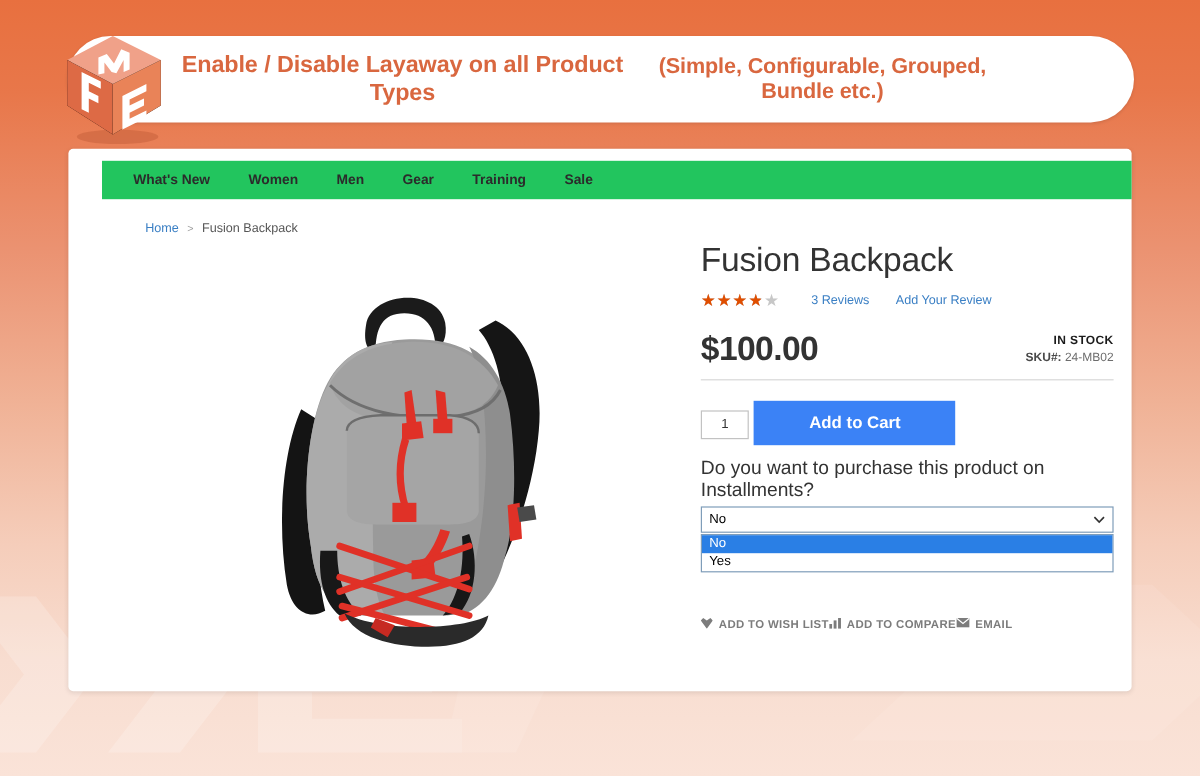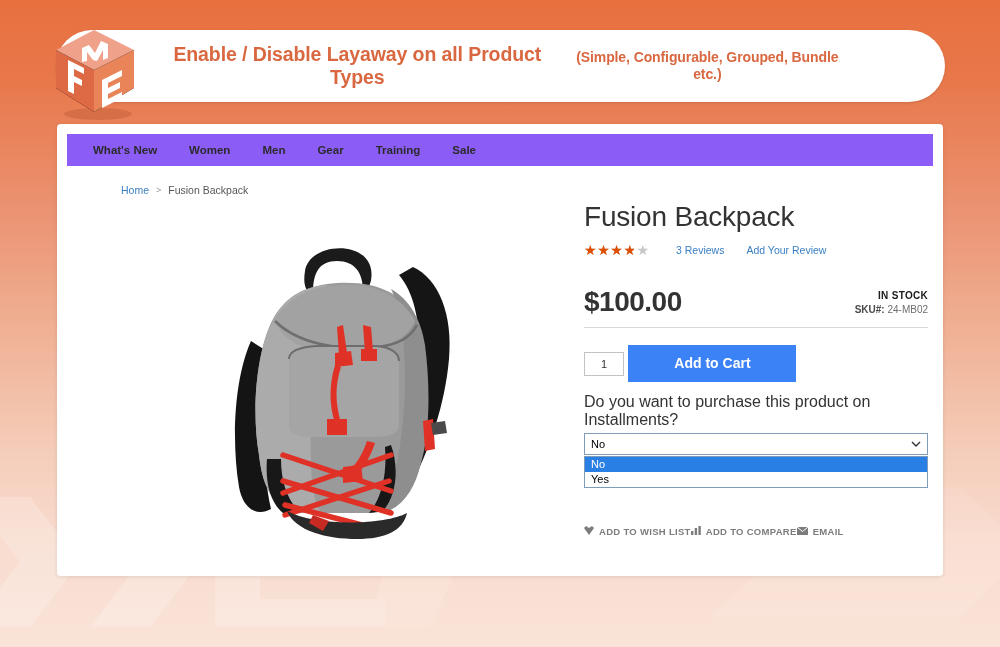--- a/index.html
+++ b/index.html
@@ -46,21 +46,21 @@
     width: 700px; height: 72px;
     display: flex; 
     align-items: center; justify-content: center;
     color: #d9673f;
     font-weight: bold;
     font-size: 19.5px;
     line-height: 1.18;
     letter-spacing: -0.1px;
     text-align: center;
   }
-  .banner-text .l2 { font-size: 14px; }
+  .banner-text .l2 { font-size: 18px; }
 
   
   .logo {
     position: absolute;
     left: 48px; top: 24px;
     width: 96px; height: 98px;
   }
 
   
   .card {
@@ -68,23 +68,23 @@
     left: 57px; top: 124px;
     width: 886px; height: 452px;
     background: #fff;
     border-radius: 4px;
     box-shadow: 0 1px 4px rgba(0,0,0,.10);
     overflow: hidden;
   }
 
   .navbar {
     position: absolute;
-    left: 10px; top: 10px;
+    left: 28px; top: 10px;
     width: 866px; height: 32px;
-    background: #8b5cf6;
+    background: #22c55e;
     display: flex;
     align-items: center;
     padding-left: 10px;
   }
   .navbar a {
     font-size: 11.5px;
     font-weight: bold;
     color: #2b2b2b;
     text-decoration: none;
     padding: 0 16px;
@@ -135,21 +135,21 @@
   }
   .stars .bg { color: #c7c7c7; }
   .stars .fg { color: #e04e00; overflow: hidden; }
   .reviews-link, .addreview-link {
     font-size: 10.5px; color: #3a7fc4; text-decoration: none;
   }
   .reviews-link { margin-left: 20px; }
   .addreview-link { margin-left: 22px; }
 
   .price-row {
-    margin-top: 28px;
+    margin-top: 17px;
     display: flex; align-items: flex-end; justify-content: space-between;
   }
   .price { font-size: 28px; font-weight: bold; color: #333; letter-spacing: -0.5px; }
   .stock-box { text-align: right; padding-bottom: 3px; }
   .stock { font-size: 10px; font-weight: bold; color: #1b1b1b; letter-spacing: .3px; }
   .sku { font-size: 10px; color: #6d6d6d; margin-top: 3px; }
   .sku b { color: #4a4a4a; font-weight: bold; }
   .divider { border-top: 1px solid #d8d8d8; margin-top: 9px; }
 
   .qty-label { font-size: 11px; font-weight: bold; color: #2b2b2b; margin-top: 16px; }

